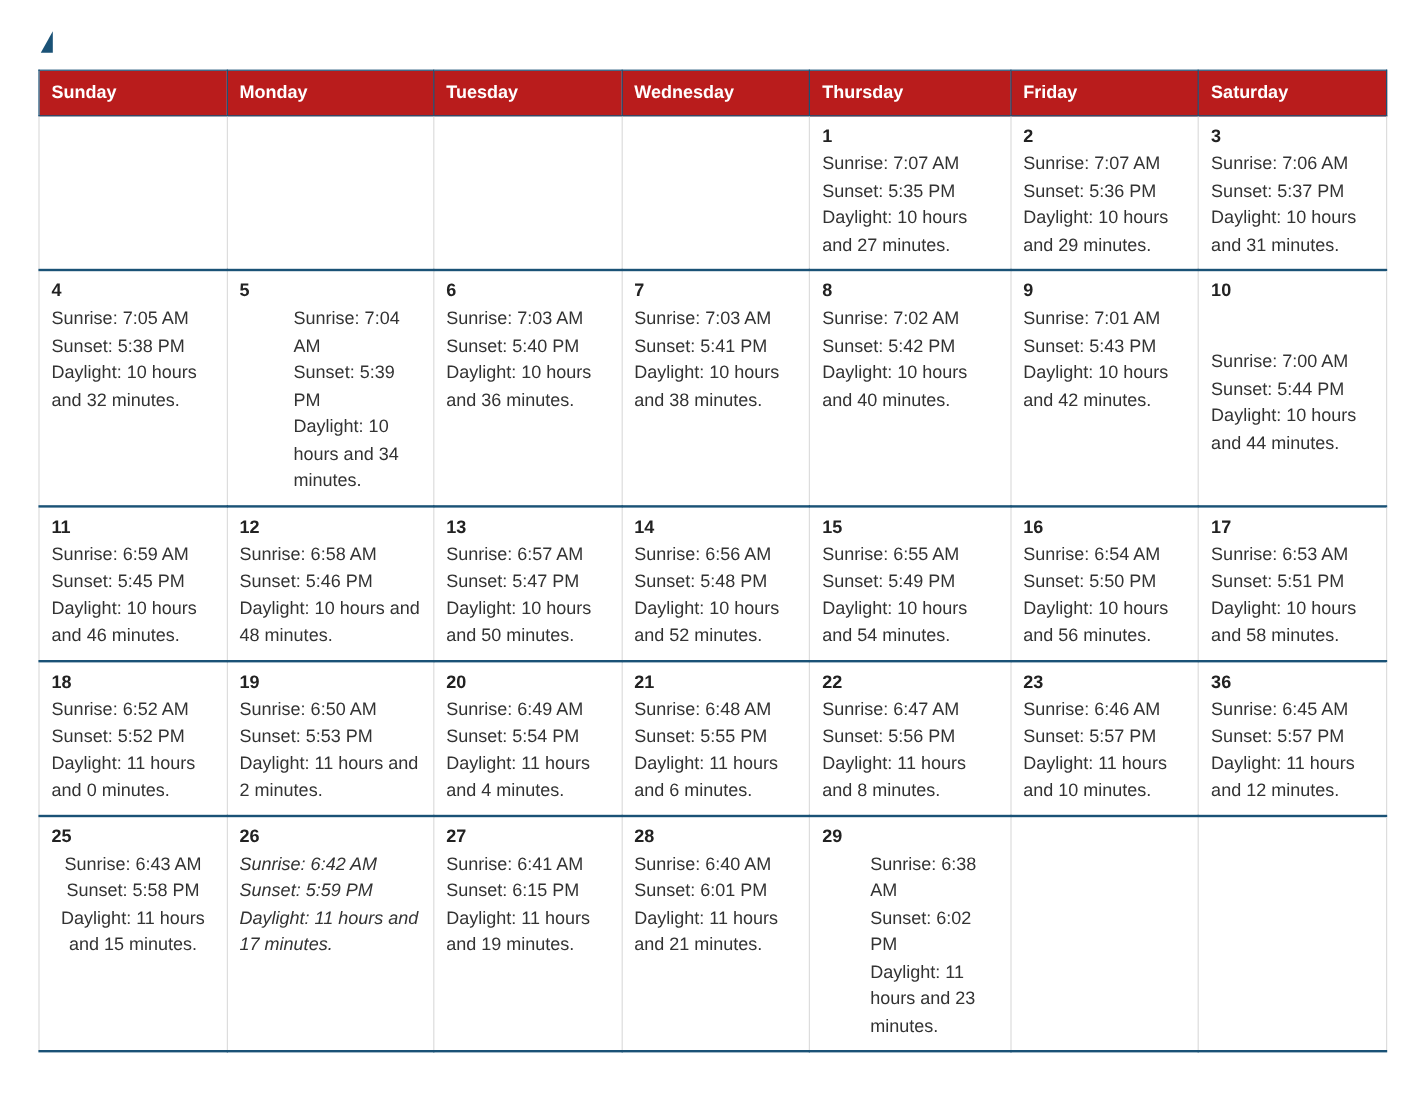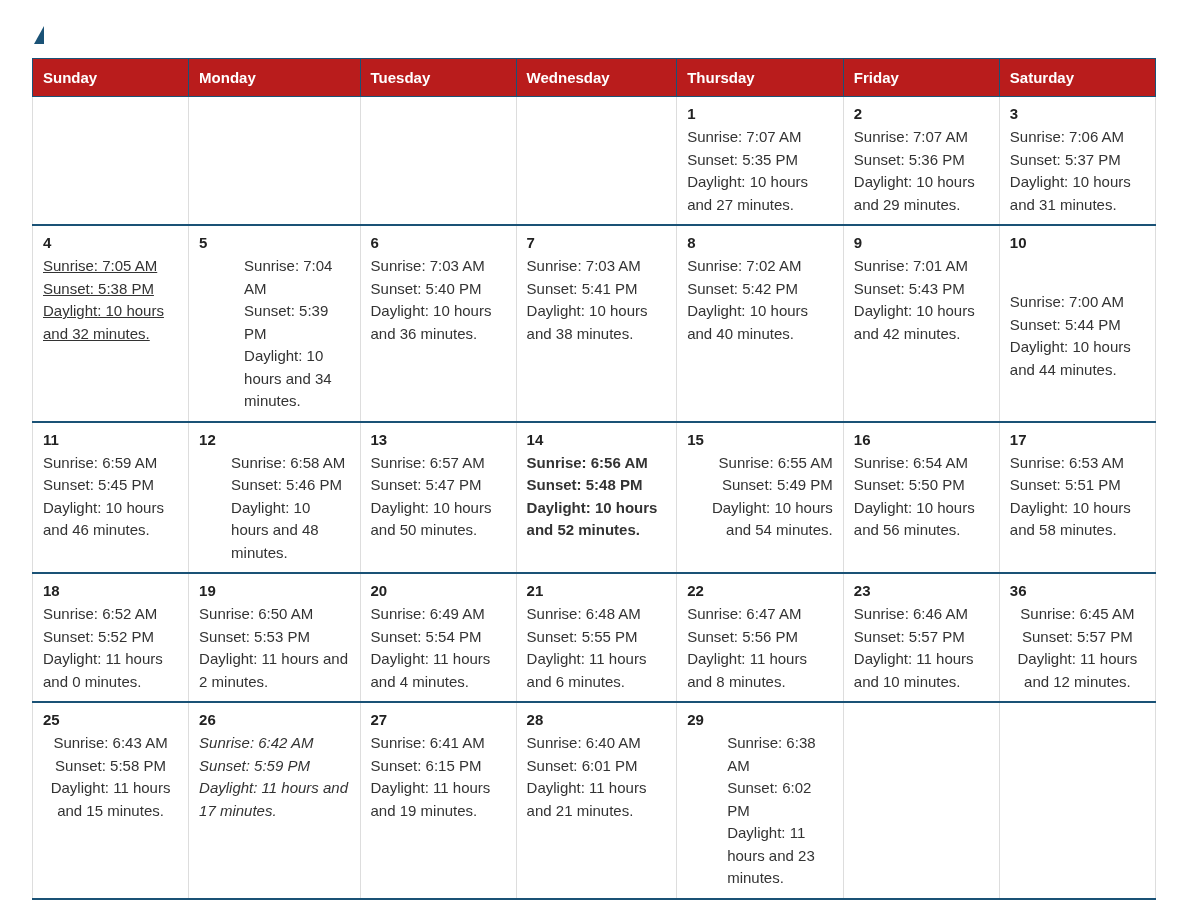--- a/index.html
+++ b/index.html
@@ -152,21 +152,21 @@
         <td>
           <span class="day-num">3</span>
           <div class="day-info" style="white-space: pre-line;">Sunrise: 7:06 AM
 Sunset: 5:37 PM
 Daylight: 10 hours and 31 minutes.</div>
         </td>
       </tr>
       <tr>
         <td>
           <span class="day-num">4</span>
-          <div class="day-info" style="white-space: pre-line; text-decoration: underline;">Sunrise: 7:05 AM
+          <div class="day-info" style="white-space: pre-line;">Sunrise: 7:05 AM
 Sunset: 5:38 PM
 Daylight: 10 hours and 32 minutes.</div>
         </td>
         <td>
           <span class="day-num">5</span>
           <div class="day-info" style="white-space: pre-line; margin-left: 45px;">Sunrise: 7:04 AM
 Sunset: 5:39 PM
 Daylight: 10 hours and 34 minutes.</div>
         </td>
         <td>
@@ -202,39 +202,39 @@
       </tr>
       <tr>
         <td>
           <span class="day-num">11</span>
           <div class="day-info" style="white-space: pre-line;">Sunrise: 6:59 AM
 Sunset: 5:45 PM
 Daylight: 10 hours and 46 minutes.</div>
         </td>
         <td>
           <span class="day-num">12</span>
-          <div class="day-info" style="white-space: pre-line; margin-left: 32px;">Sunrise: 6:58 AM
+          <div class="day-info" style="white-space: pre-line;">Sunrise: 6:58 AM
 Sunset: 5:46 PM
 Daylight: 10 hours and 48 minutes.</div>
         </td>
         <td>
           <span class="day-num">13</span>
           <div class="day-info" style="white-space: pre-line;">Sunrise: 6:57 AM
 Sunset: 5:47 PM
 Daylight: 10 hours and 50 minutes.</div>
         </td>
         <td>
           <span class="day-num">14</span>
-          <div class="day-info" style="white-space: pre-line; font-weight: bold;">Sunrise: 6:56 AM
+          <div class="day-info" style="white-space: pre-line;">Sunrise: 6:56 AM
 Sunset: 5:48 PM
 Daylight: 10 hours and 52 minutes.</div>
         </td>
         <td>
           <span class="day-num">15</span>
-          <div class="day-info" style="white-space: pre-line; text-align: right;">Sunrise: 6:55 AM
+          <div class="day-info" style="white-space: pre-line;">Sunrise: 6:55 AM
 Sunset: 5:49 PM
 Daylight: 10 hours and 54 minutes.</div>
         </td>
         <td>
           <span class="day-num">16</span>
           <div class="day-info" style="white-space: pre-line;">Sunrise: 6:54 AM
 Sunset: 5:50 PM
 Daylight: 10 hours and 56 minutes.</div>
         </td>
         <td>
@@ -276,21 +276,21 @@
 Daylight: 11 hours and 8 minutes.</div>
         </td>
         <td>
           <span class="day-num">23</span>
           <div class="day-info" style="white-space: pre-line;">Sunrise: 6:46 AM
 Sunset: 5:57 PM
 Daylight: 11 hours and 10 minutes.</div>
         </td>
         <td>
           <span class="day-num">36</span>
-          <div class="day-info" style="white-space: pre-line; text-align: center;">Sunrise: 6:45 AM
+          <div class="day-info" style="white-space: pre-line;">Sunrise: 6:45 AM
 Sunset: 5:57 PM
 Daylight: 11 hours and 12 minutes.</div>
         </td>
       </tr>
       <tr>
         <td>
           <span class="day-num">25</span>
           <div class="day-info" style="white-space: pre-line; text-align: center;">Sunrise: 6:43 AM
 Sunset: 5:58 PM
 Daylight: 11 hours and 15 minutes.</div>

